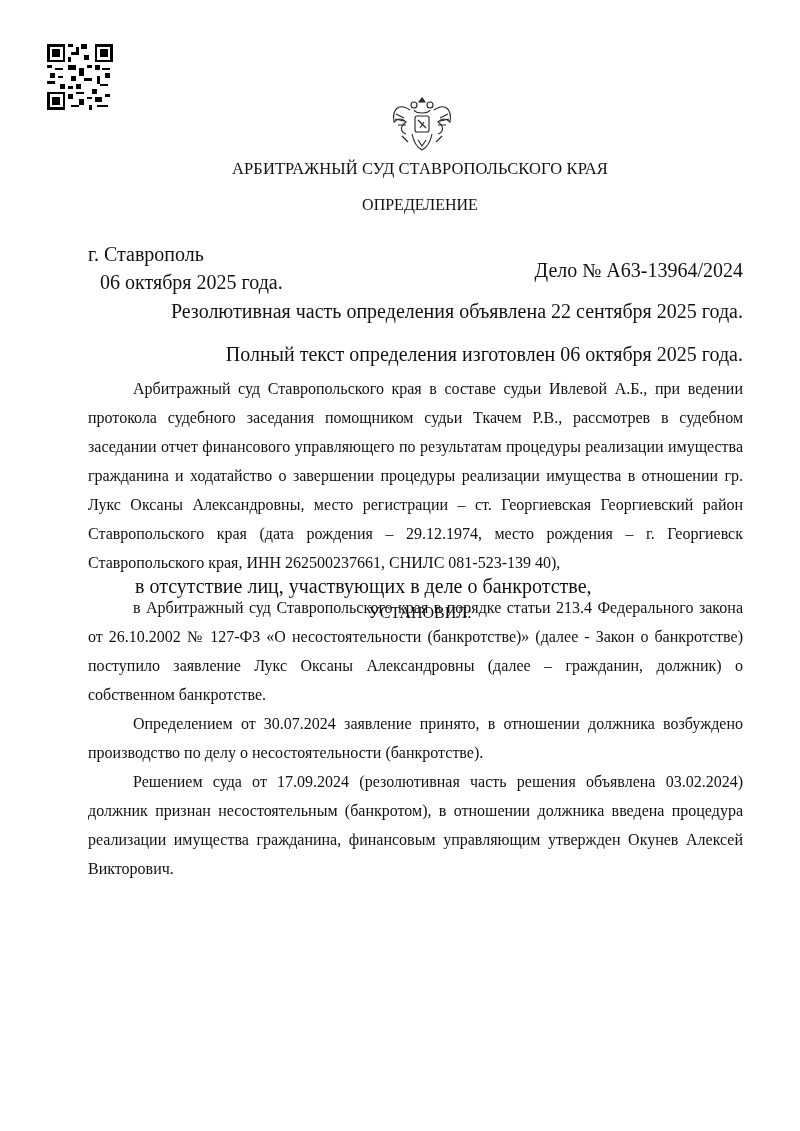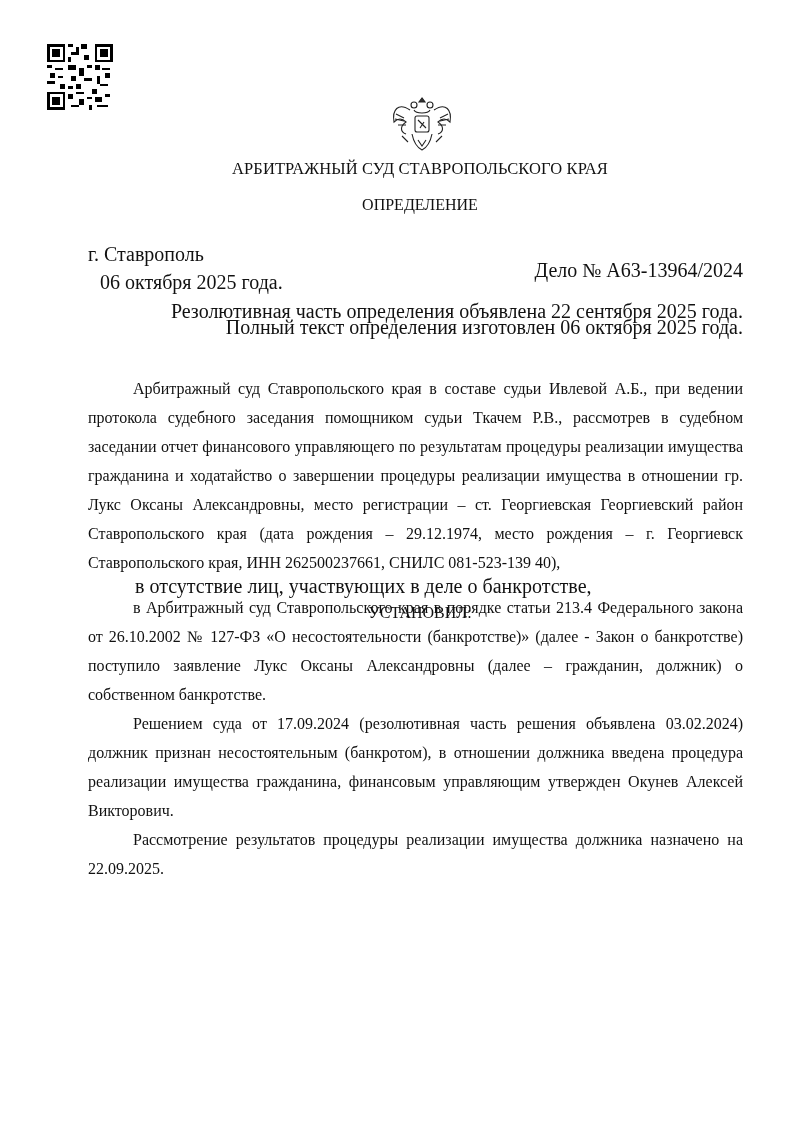--- a/index.html
+++ b/index.html
@@ -8,21 +8,21 @@
     .qr { position: absolute; left: 47px; top: 44px; width: 66px; height: 66px; }
     .emblem { position: absolute; left: 388px; top: 92px; width: 68px; height: 64px; }
     .court-name { position: absolute; left: 0; width: 840px; top: 159px; text-align: center;
       font-size: 16.5px; letter-spacing: 0.1px; }
     .doc-type { position: absolute; left: 0; width: 840px; top: 196px; text-align: center; font-size: 16px; }
     .row { position: absolute; font-size: 20px; }
     .city { left: 88px; top: 243px; }
     .case { right: 57px; top: 259px; }
     .date { left: 88px; top: 271px; margin-left: 12px; }
     .res1 { right: 57px; top: 300px; }
-    .res2 { right: 57px; top: 316px; text-align: center; }
+    .res2 { right: 57px; top: 343px; text-align: center; }
     .body { position: absolute; left: 88px; width: 655px; font-size: 16px; line-height: 29px;
       text-align: justify; }
     .body p { margin: 0; text-indent: 45px; }
     .p-intro { top: 374px; }
     .absence { position: absolute; left: 135px; top: 575px; font-size: 20px; }
     .established { position: absolute; left: 0; width: 840px; top: 604px; text-align: center; font-size: 16px; }
     .p-facts { top: 593px; }
     .p-facts p { margin-bottom: 0; }
   </style>
 </head>
@@ -106,15 +106,15 @@
 
 <div class="body p-intro">
   <p>Арбитражный суд Ставропольского края в составе судьи Ивлевой А.Б., при ведении протокола судебного заседания помощником судьи Ткачем Р.В., рассмотрев в судебном заседании отчет финансового управляющего по результатам процедуры реализации имущества гражданина и ходатайство о завершении процедуры реализации имущества в отношении гр. Лукс Оксаны Александровны, место регистрации – ст. Георгиевская Георгиевский район Ставропольского края (дата рождения – 29.12.1974, место рождения – г. Георгиевск Ставропольского края, ИНН 262500237661, СНИЛС 081-523-139 40),</p>
 </div>
 
 <div class="absence">в отсутствие лиц, участвующих в деле о банкротстве,</div>
 <div class="established">УСТАНОВИЛ:</div>
 
 <div class="body p-facts">
   <p>в Арбитражный суд Ставропольского края в порядке статьи 213.4 Федерального закона от 26.10.2002 № 127-ФЗ «О несостоятельности (банкротстве)» (далее - Закон о банкротстве) поступило заявление Лукс Оксаны Александровны (далее – гражданин, должник) о собственном банкротстве.</p>
+  <p>Определением от 30.07.2024 заявление принято, в отношении должника возбуждено производство по делу о несостоятельности (банкротстве).</p>
   <p>Решением суда от 17.09.2024 (резолютивная часть решения объявлена 03.02.2024) должник признан несостоятельным (банкротом), в отношении должника введена процедура реализации имущества гражданина, финансовым управляющим утвержден Окунев Алексей Викторович.</p>
-  <p>Рассмотрение результатов процедуры реализации имущества должника назначено на 22.09.2025.</p>
 </div>
 
 </body></html>

